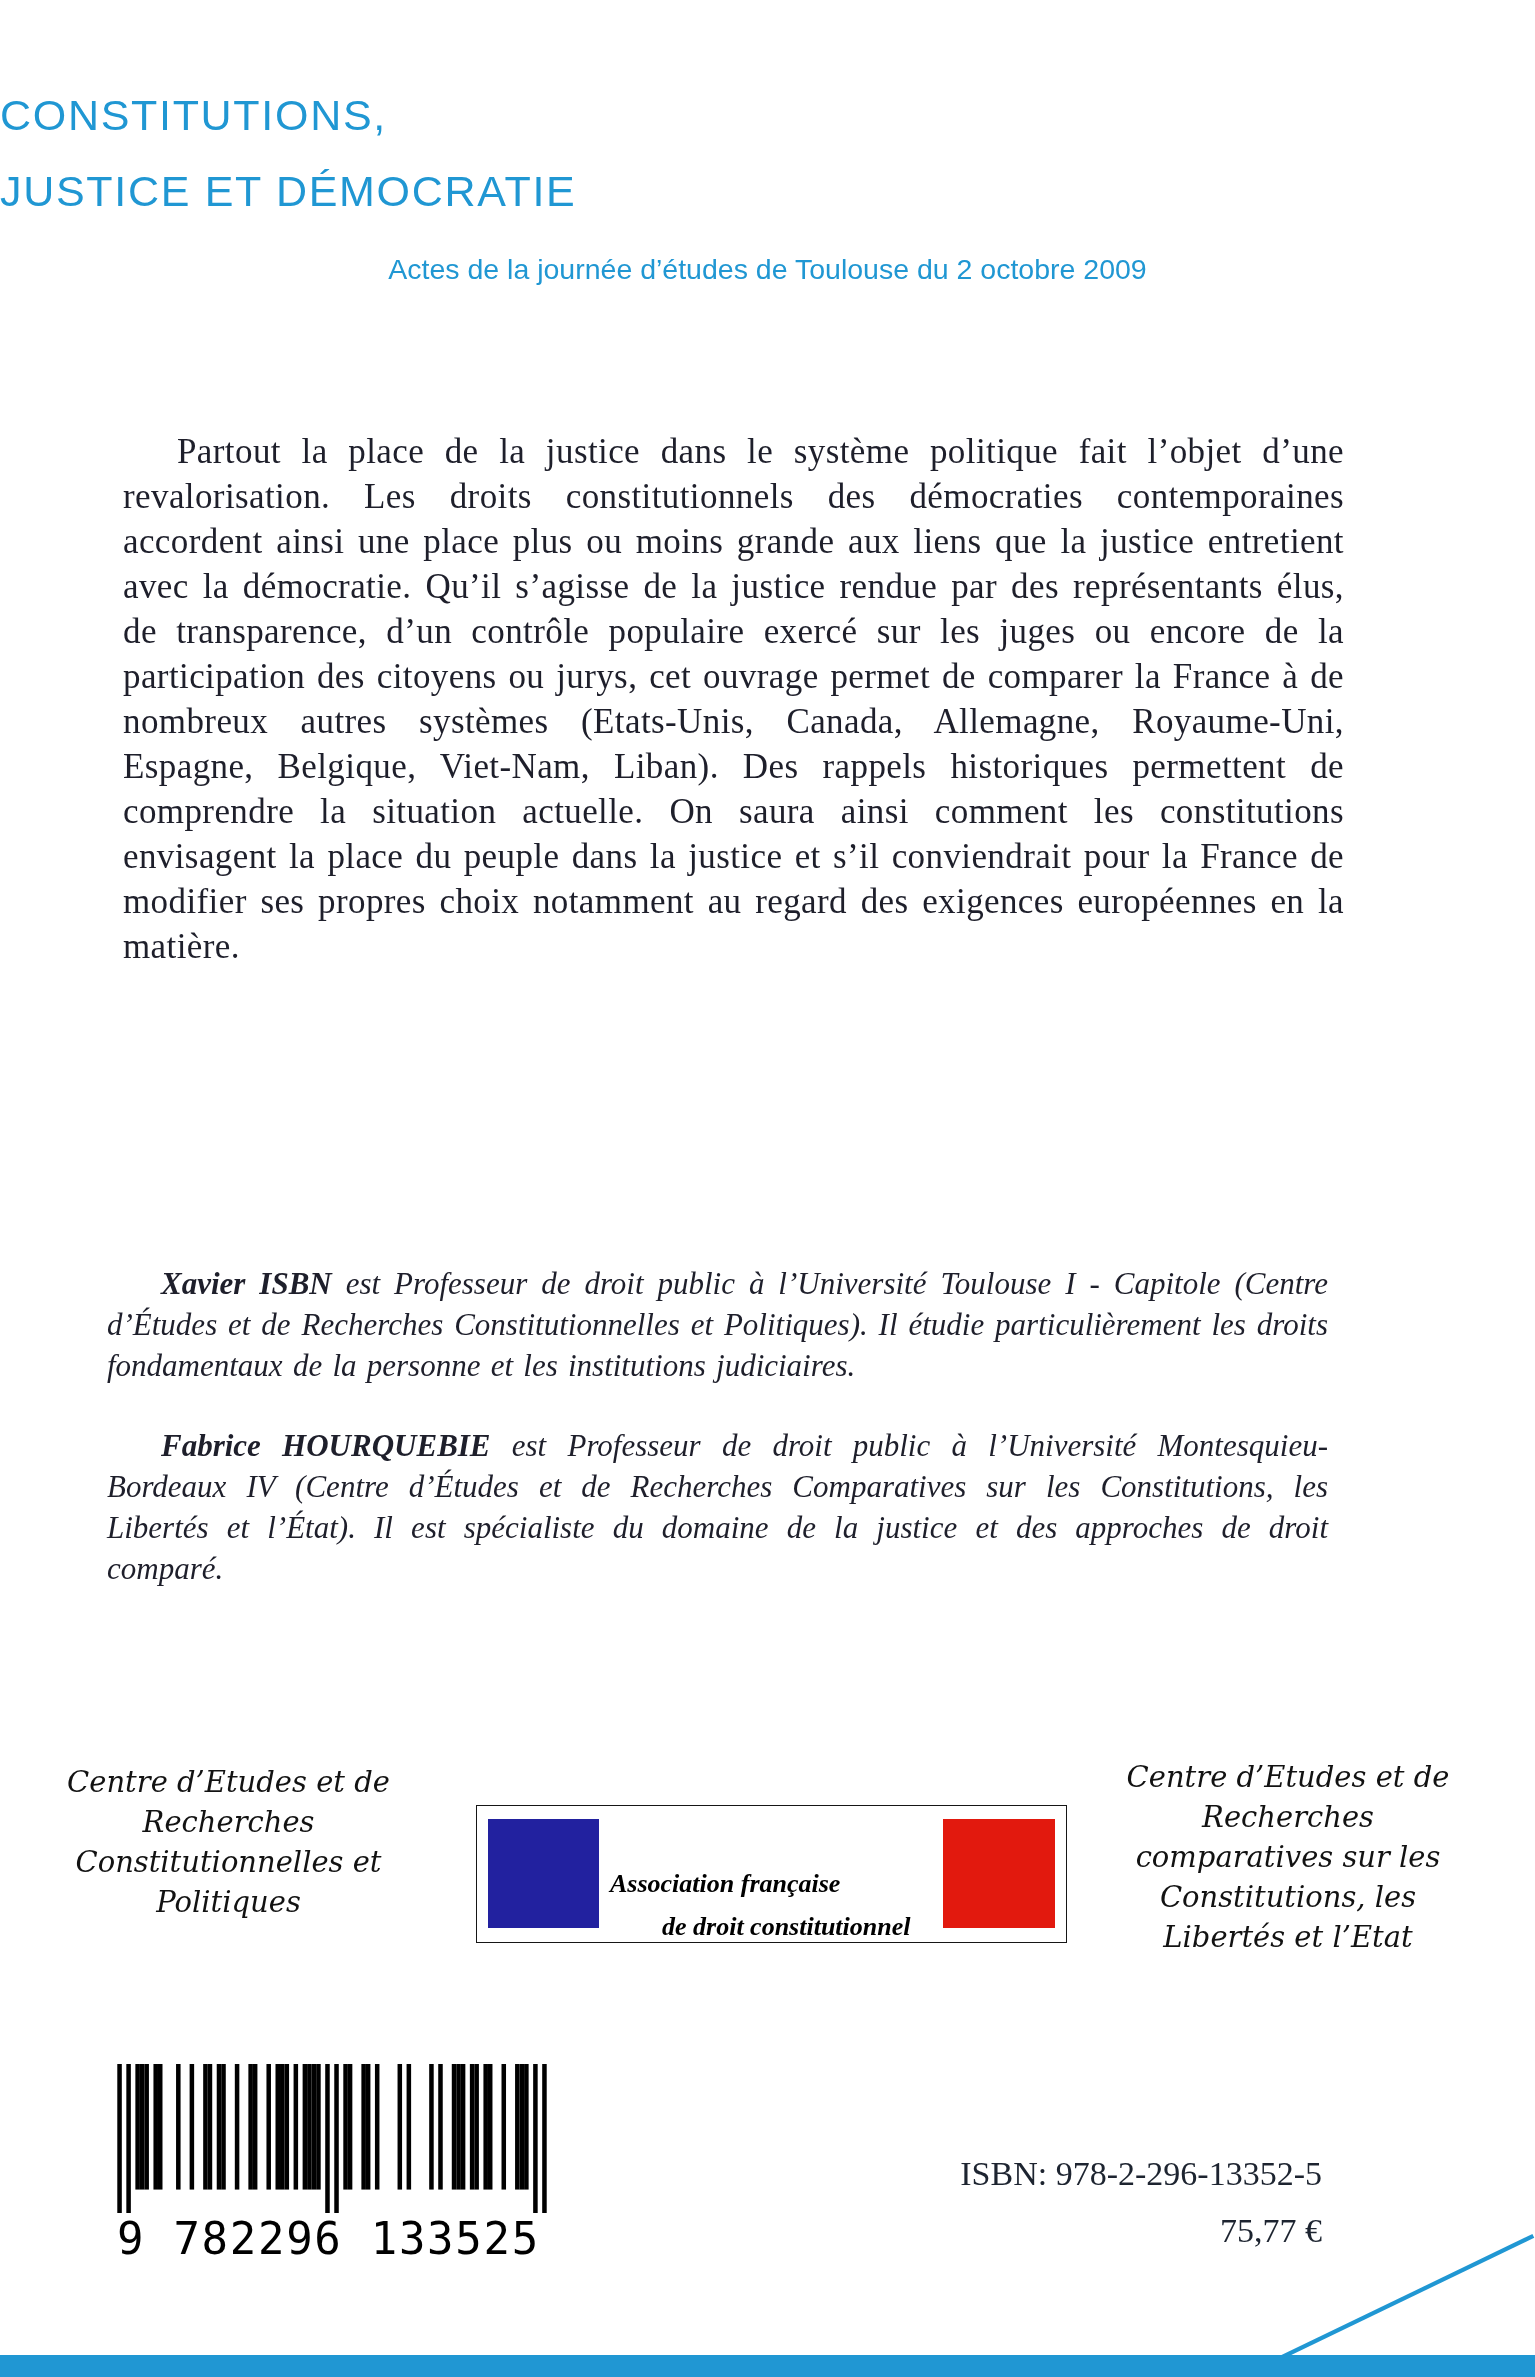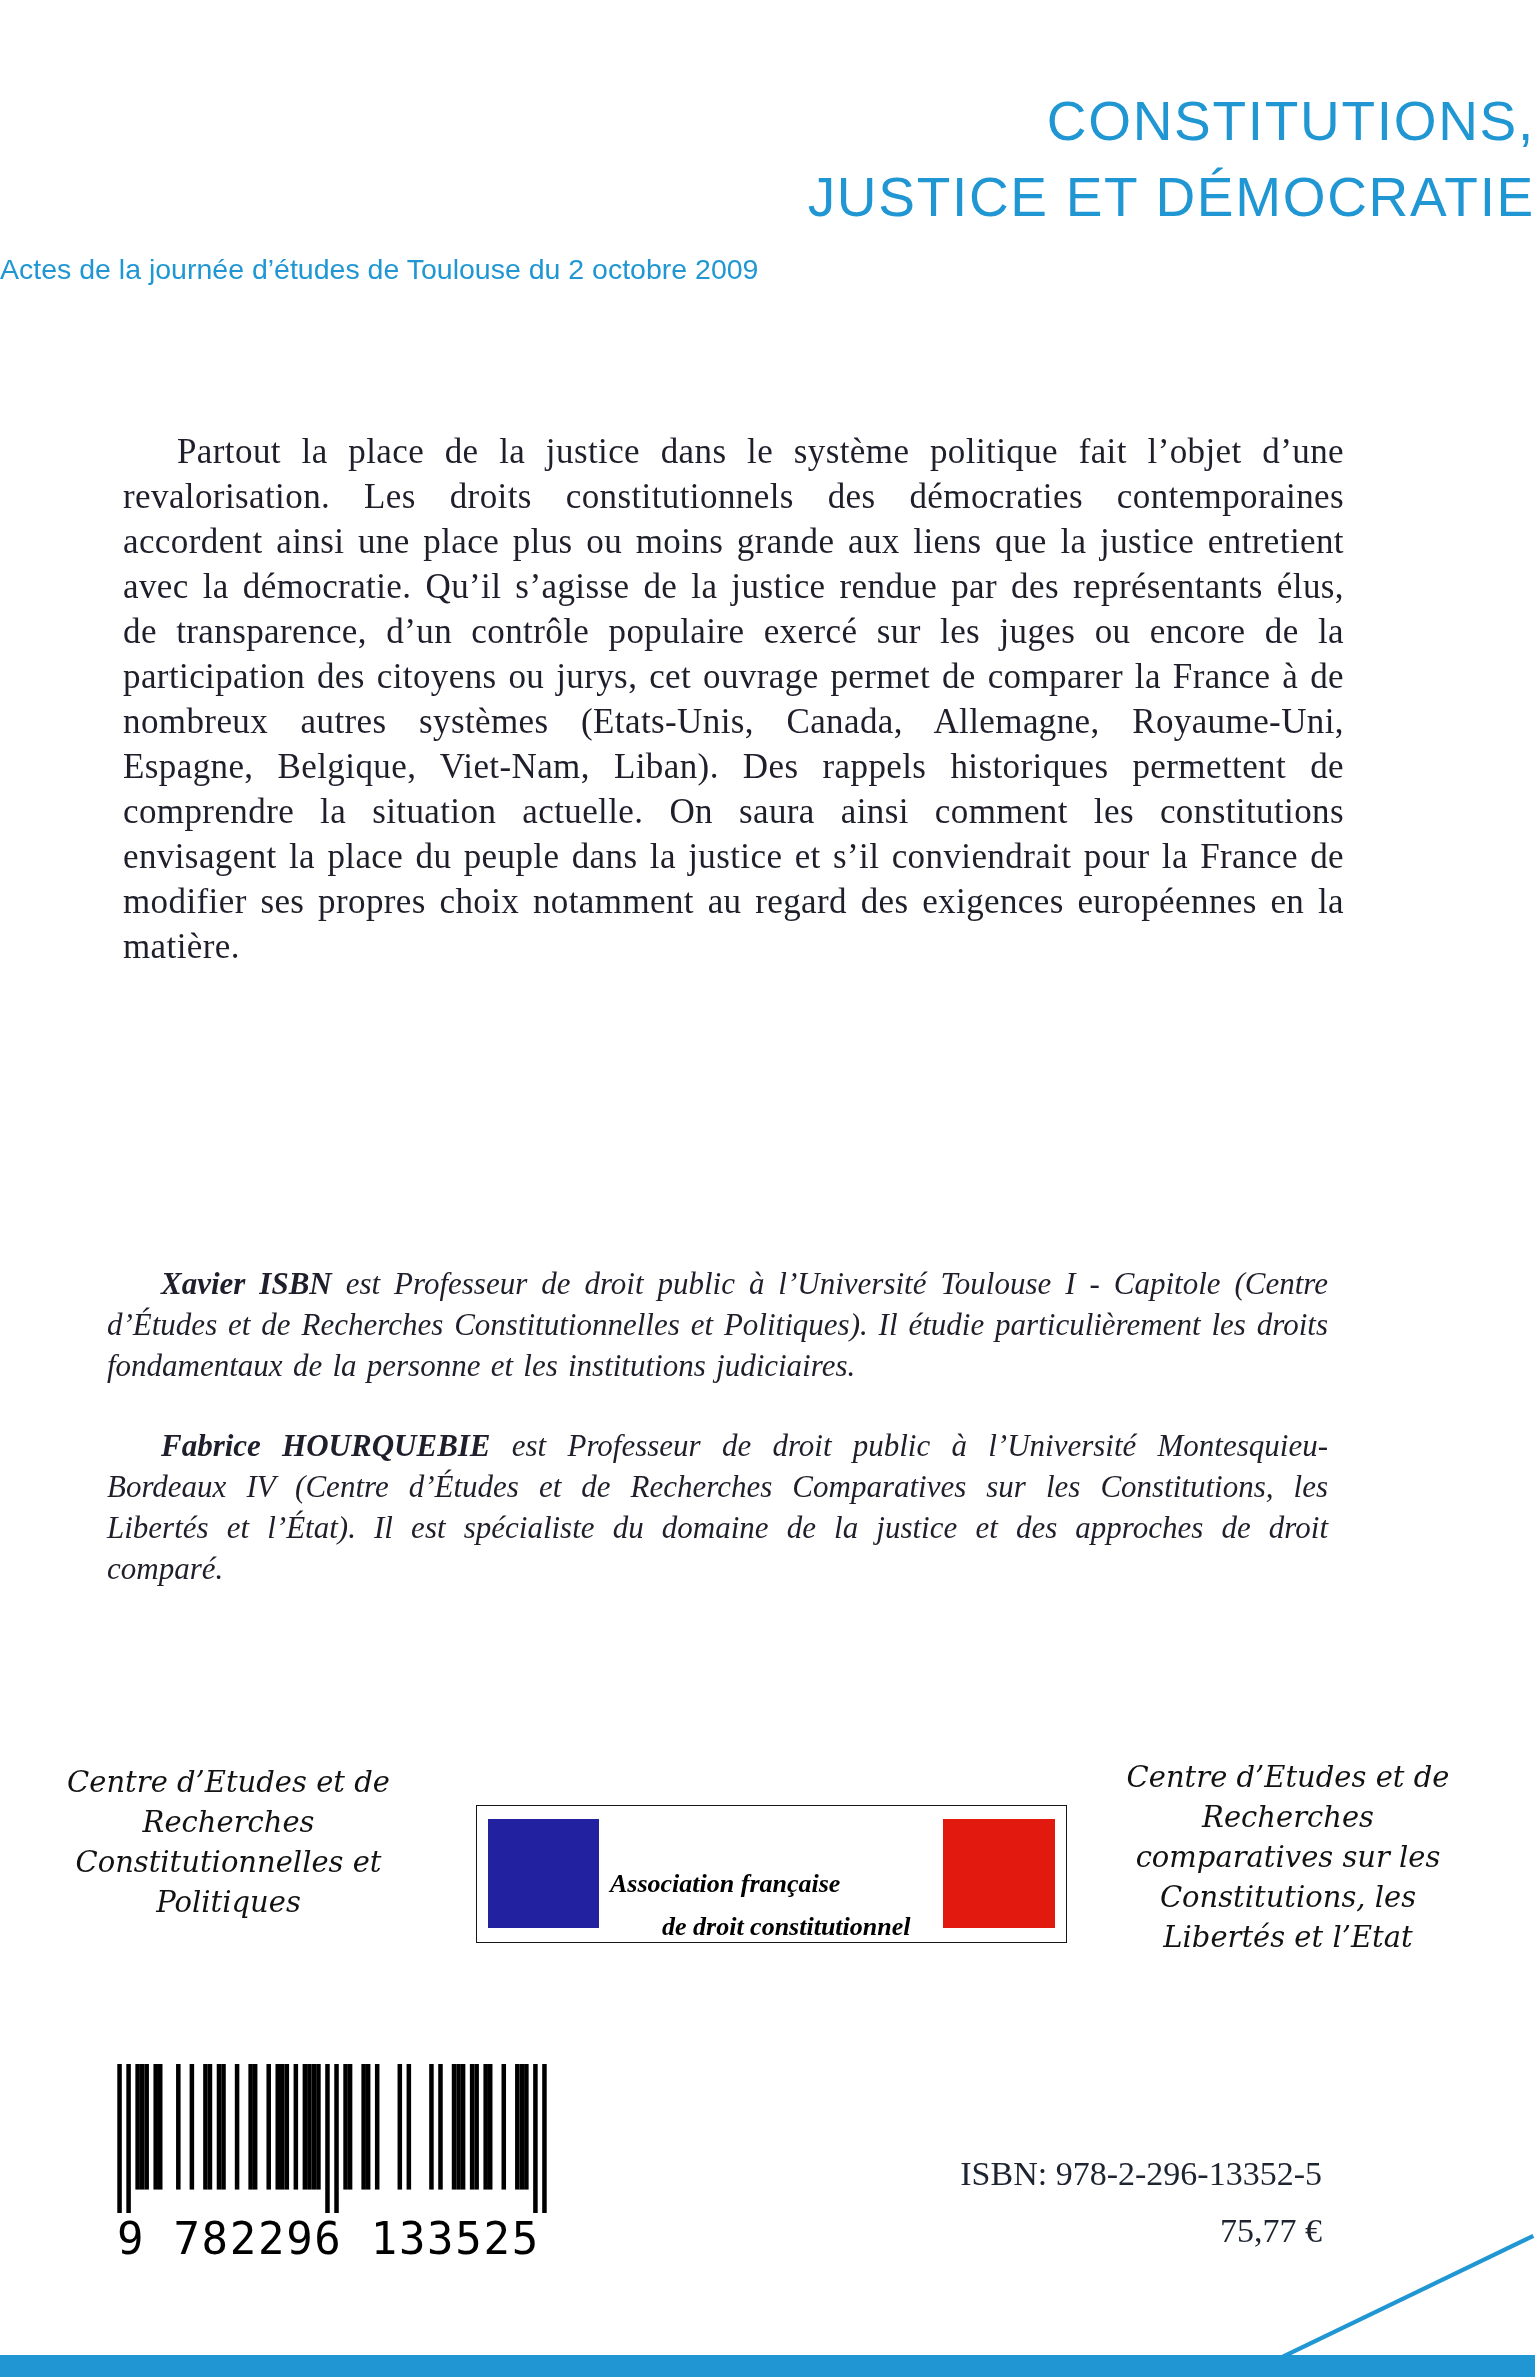--- a/index.html
+++ b/index.html
@@ -11,30 +11,30 @@
   }
   .page{
     position:relative;
     width:1535px;height:2377px;
     background:#ffffff;
     overflow:hidden;
     font-family:"Liberation Serif",serif;
     color:var(--text);
   }
   .title{
-    position:absolute;top:83px;left:0;width:100%;
-    text-align:right;
+    position:absolute;top:77px;left:0;width:100%;
+    text-align:left;
     font-family:"Liberation Sans",sans-serif;
-    font-size:55px;line-height:76px;letter-spacing:1.7px;
+    font-size:43px;line-height:76px;letter-spacing:1.7px;
     color:var(--blue);
     font-weight:normal;
   }
   .subtitle{
     position:absolute;top:253px;left:0;width:100%;
-    text-align:left;
+    text-align:center;
     font-family:"Liberation Sans",sans-serif;
     font-size:28.5px;
     color:var(--blue);
   }
   .synopsis{
     position:absolute;top:413px;left:107px;width:1221px;
     margin:16px;
     font-size:35px;line-height:45px;
     text-align:justify;text-indent:54px;
     letter-spacing:0.4px;

